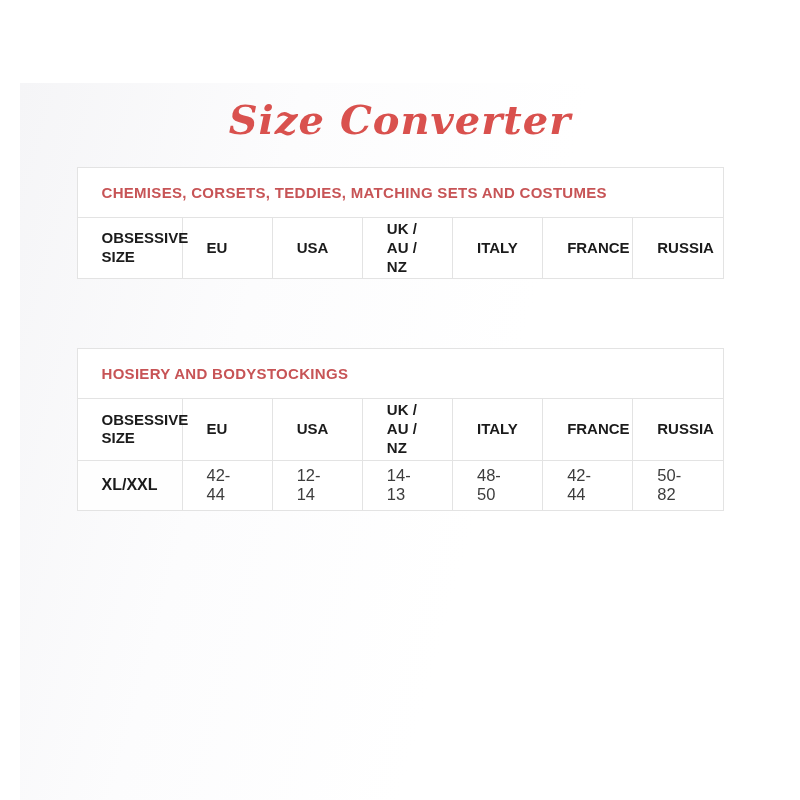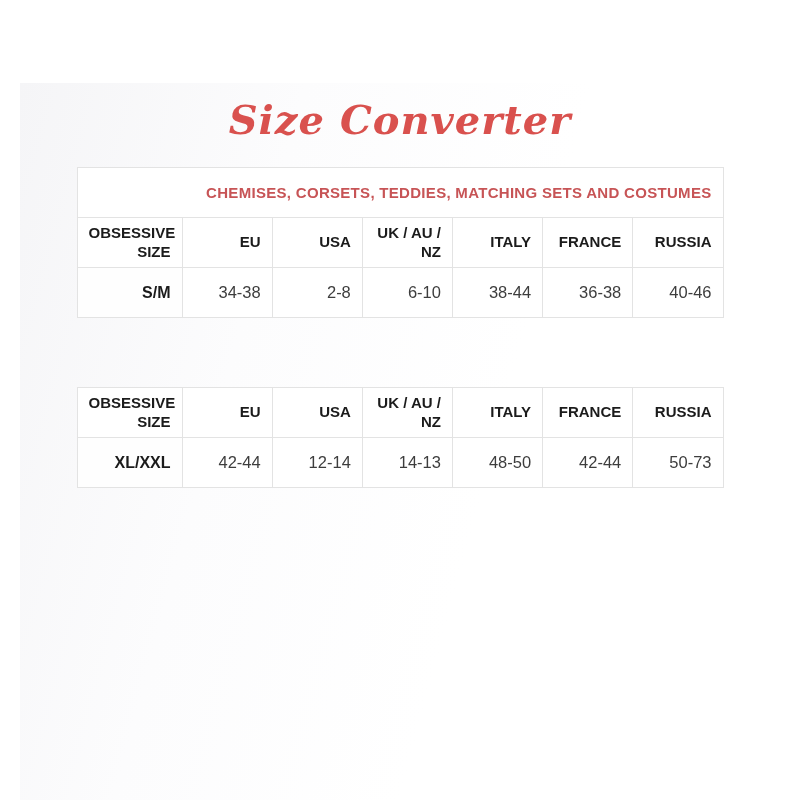--- a/index.html
+++ b/index.html
@@ -50,22 +50,22 @@
     width:647px;
     background:#fff;
   }
   table.size-table + table.size-table{
     margin-top:69px;
   }
   table.size-table td,
   table.size-table th{
     border:1px solid var(--table-border);
     height:50px;
-    padding:2px 11px;
-    text-align:right;
+    padding:2px 24px;
+    text-align:left;
     vertical-align:middle;
     box-sizing:border-box;
   }
   .caption-cell{
     color:var(--caption-accent);
     font-weight:700;
     font-size:15px;
     letter-spacing:.3px;
   }
   tr.head-row th{
@@ -111,59 +111,53 @@
             <th>OBSESSIVE SIZE</th>
             <th>EU</th>
             <th>USA</th>
             <th>UK / AU / NZ</th>
             <th>ITALY</th>
             <th>FRANCE</th>
             <th>RUSSIA</th>
           </tr>
     </thead>
     <tbody>
-          <tr>
-            <th class="size-label">S/M</th>
-            <td class="size-value">34-38</td>
-            <td class="size-value">2-8</td>
-            <td class="size-value">6-10</td>
-            <td class="size-value">38-44</td>
-            <td class="size-value">36-38</td>
-            <td class="size-value">40-46</td>
-          </tr>
         </tbody>
   </table>
 
   <table class="size-table">
     <colgroup>
           <col style="width: 105px;">
           <col>
           <col>
           <col>
           <col>
           <col>
           <col>
         </colgroup>
     <thead>
+      <tr>
+        <td class="caption-cell" colspan="7">HOSIERY AND BODYSTOCKINGS</td>
+      </tr>
       <tr class="head-row">
             <th>OBSESSIVE SIZE</th>
             <th>EU</th>
             <th>USA</th>
             <th>UK / AU / NZ</th>
             <th>ITALY</th>
             <th>FRANCE</th>
             <th>RUSSIA</th>
           </tr>
     </thead>
     <tbody>
           <tr>
             <th class="size-label">XL/XXL</th>
             <td class="size-value">42-44</td>
             <td class="size-value">12-14</td>
             <td class="size-value">14-13</td>
             <td class="size-value">48-50</td>
             <td class="size-value">42-44</td>
-            <td class="size-value">50-73</td>
+            <td class="size-value">50-82</td>
           </tr>
         </tbody>
   </table>
 </div>
 </div>
 
 </body></html>

